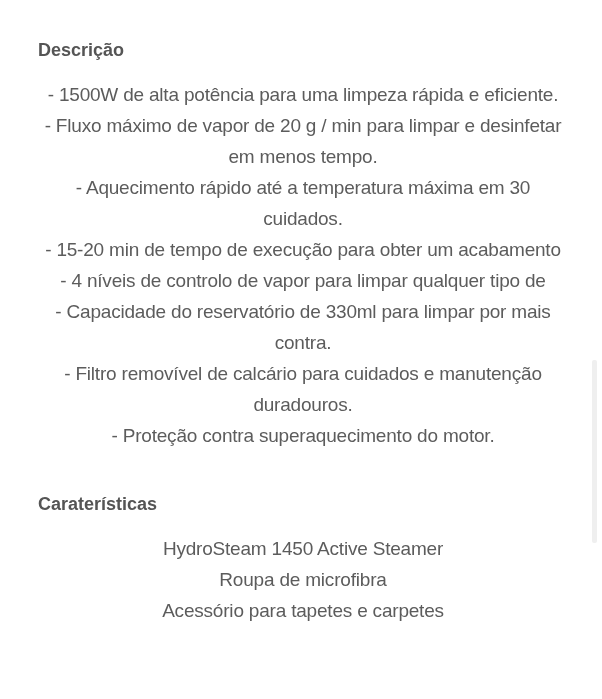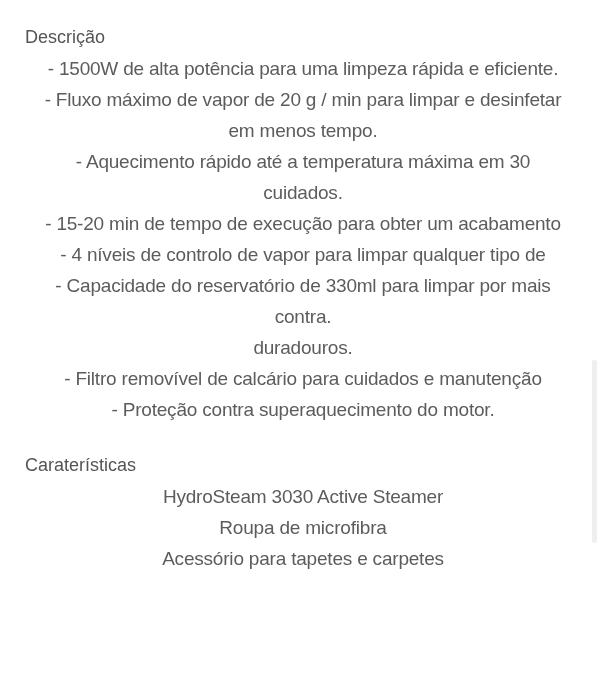--- a/index.html
+++ b/index.html
@@ -4,22 +4,22 @@
 <style>
   html, body { margin: 0; padding: 0; }
   body {
     width: 602px; height: 699px; background: #ffffff; overflow: hidden;
     position: relative;
     font-family: "Liberation Sans", "DejaVu Sans", sans-serif;
     color: #5c5c5c;
   }
   .content { position: absolute; left: 23px; top: 21px; width: 560px; }
   .section-title {
-    font-weight: normal; font-size: 18px; color: #555555;
-    line-height: 28px; margin: 2px;
+    font-weight: bold; font-size: 18px; color: #555555;
+    line-height: 28px; margin: 15px;
   }
   .line {
     font-size: 19px; line-height: 31px; margin: 0; letter-spacing: -0.2px;
     white-space: nowrap;
     text-align: center;
   }
   .gap { height: 24px; }
   .scrollbar {
     position: absolute; left: 592px; top: 360px; width: 5px; height: 183px;
     background: #efefef; border-radius: 2px;
@@ -33,26 +33,26 @@
   <div>
     <p class="line">- 1500W de alta potência para uma limpeza rápida e eficiente.</p>
     <p class="line">- Fluxo máximo de vapor de 20 g / min para limpar e desinfetar</p>
     <p class="line">em menos tempo.</p>
     <p class="line">- Aquecimento rápido até a temperatura máxima em 30</p>
     <p class="line">cuidados.</p>
     <p class="line">- 15-20 min de tempo de execução para obter um acabamento</p>
     <p class="line">- 4 níveis de controlo de vapor para limpar qualquer tipo de</p>
     <p class="line">- Capacidade do reservatório de 330ml para limpar por mais</p>
     <p class="line">contra.</p>
+    <p class="line">- Filtro removível de calcário para cuidados e manutenção</p>
     <p class="line">duradouros.</p>
-    <p class="line">- Filtro removível de calcário para cuidados e manutenção</p>
     <p class="line">- Proteção contra superaquecimento do motor.</p>
   </div>
   <div class="gap"></div>
   <p class="section-title">Caraterísticas</p>
   <div>
-    <p class="line">HydroSteam 3030 Active Steamer</p>
+    <p class="line">HydroSteam 1450 Active Steamer</p>
     <p class="line">Roupa de microfibra</p>
     <p class="line">Acessório para tapetes e carpetes</p>
   </div>
 </div>
 
 <div class="scrollbar"></div>
 
 </body></html>

